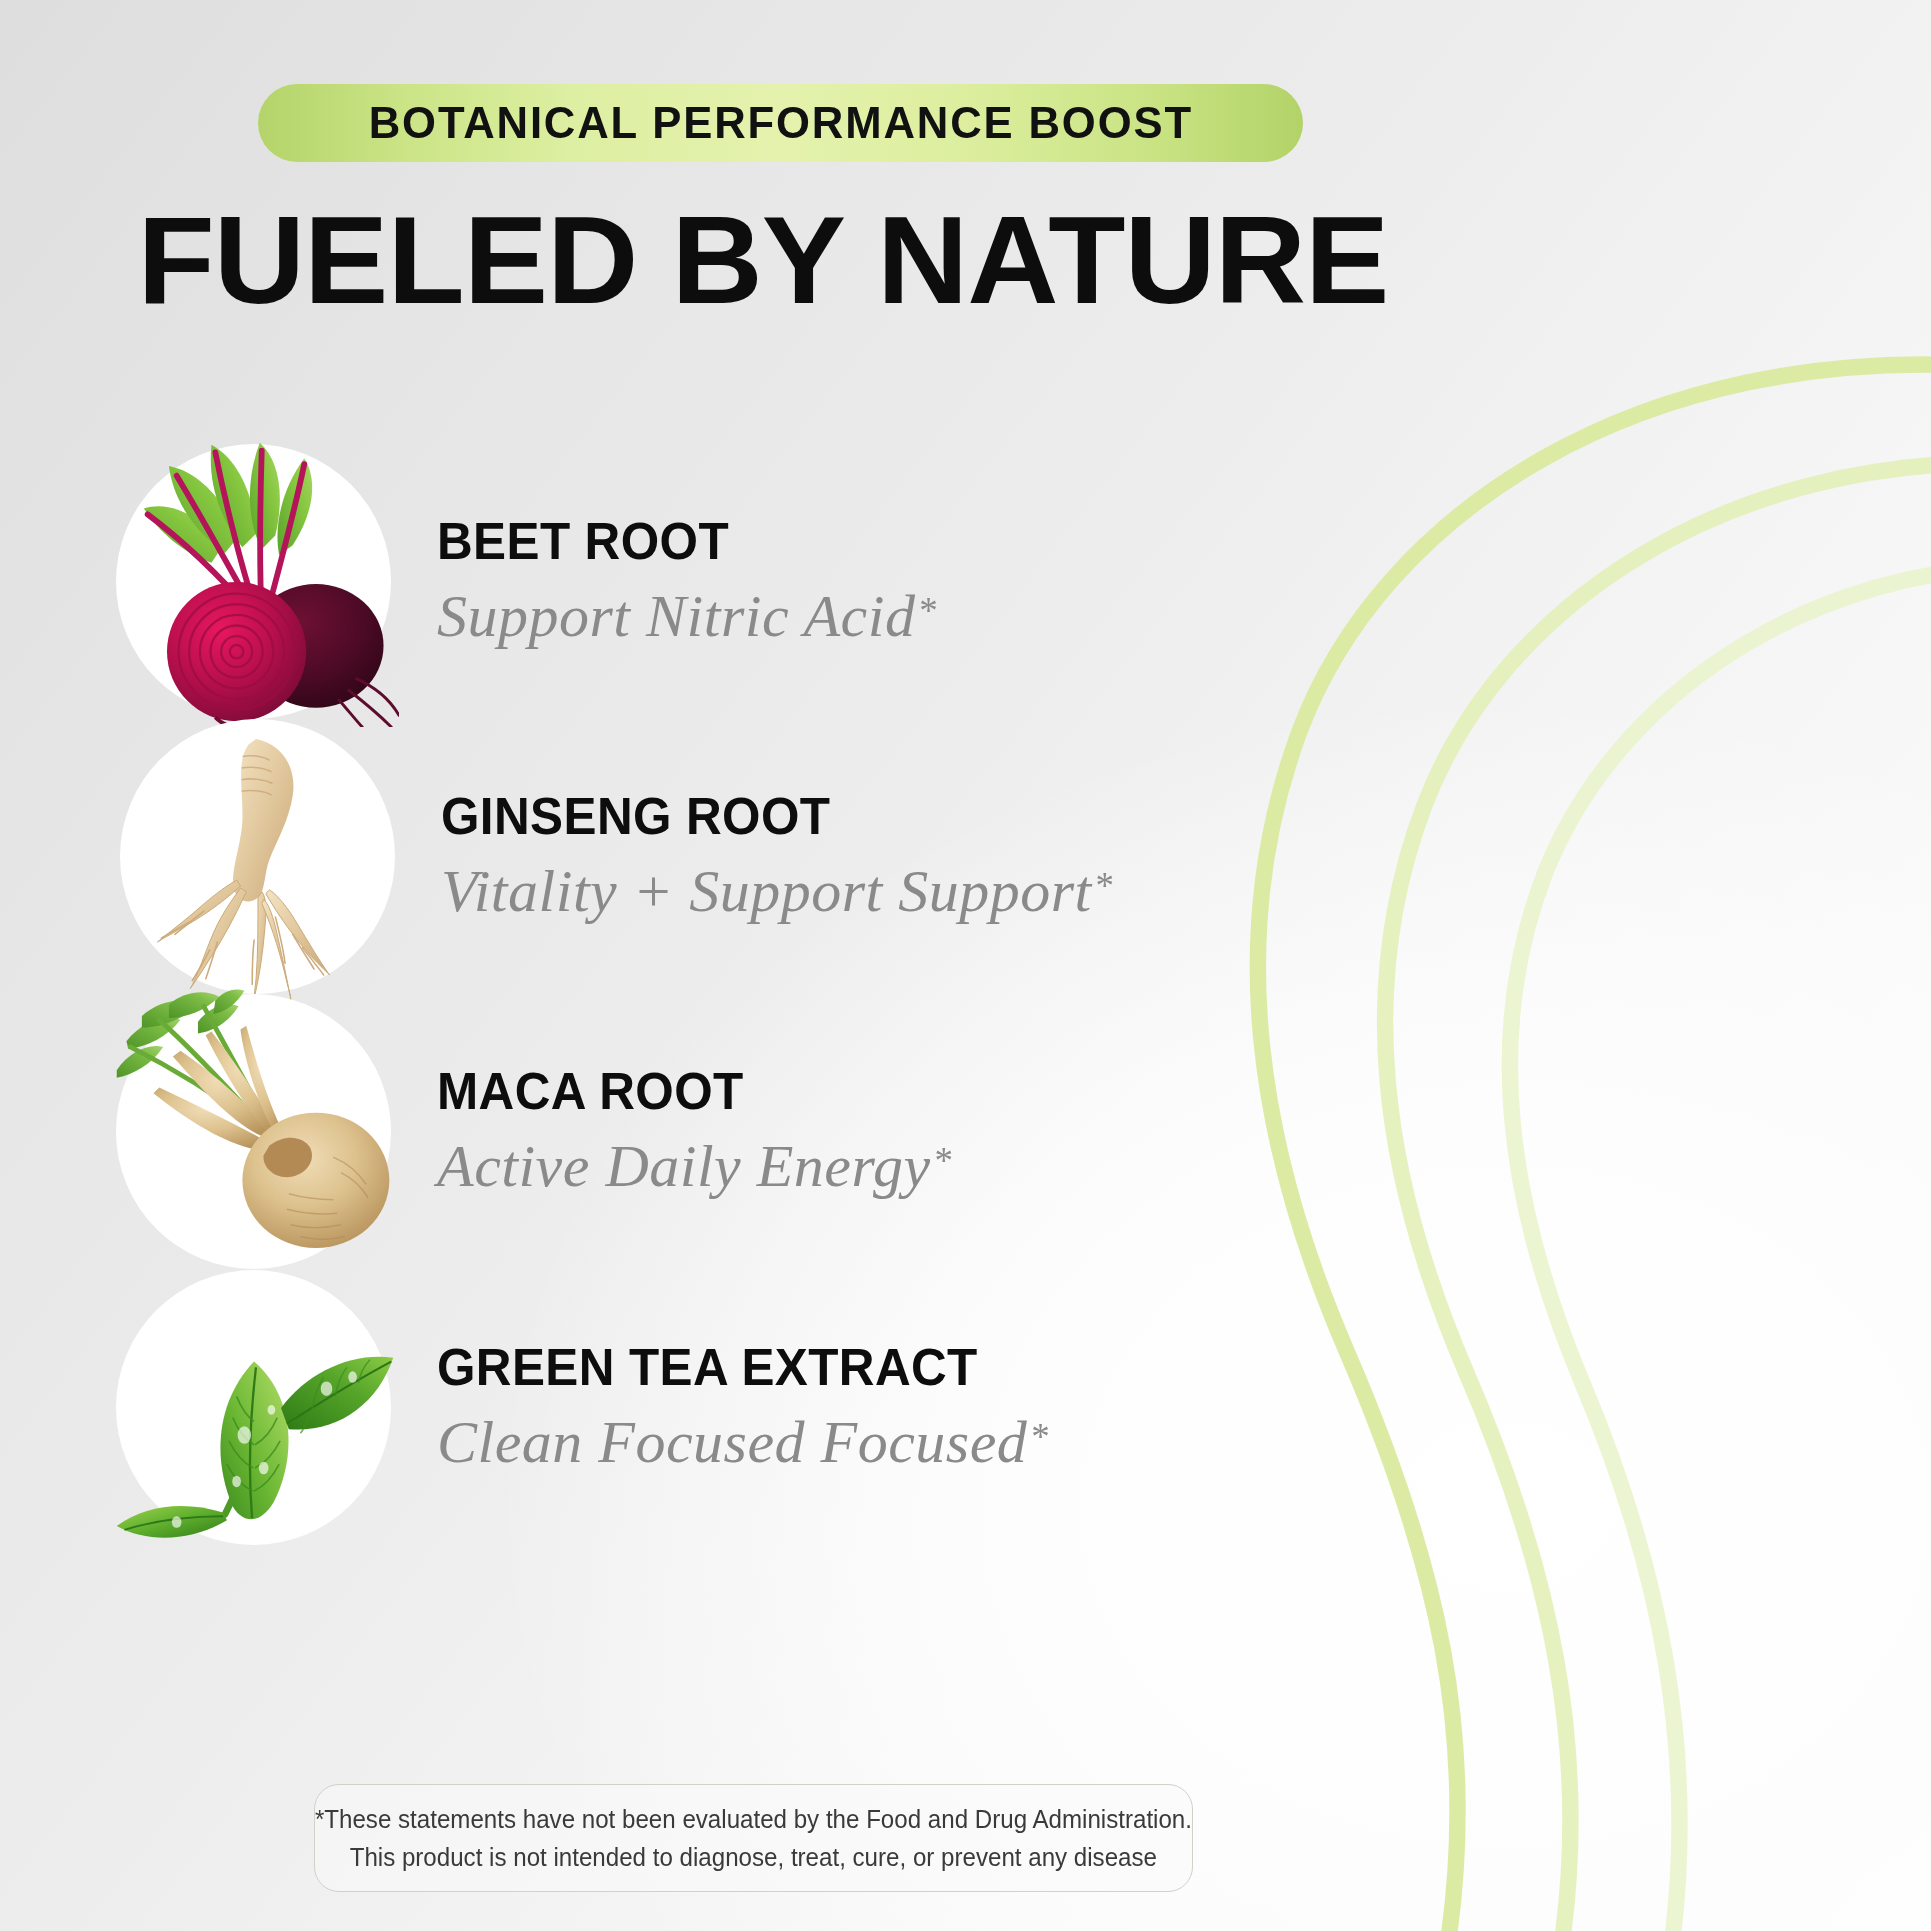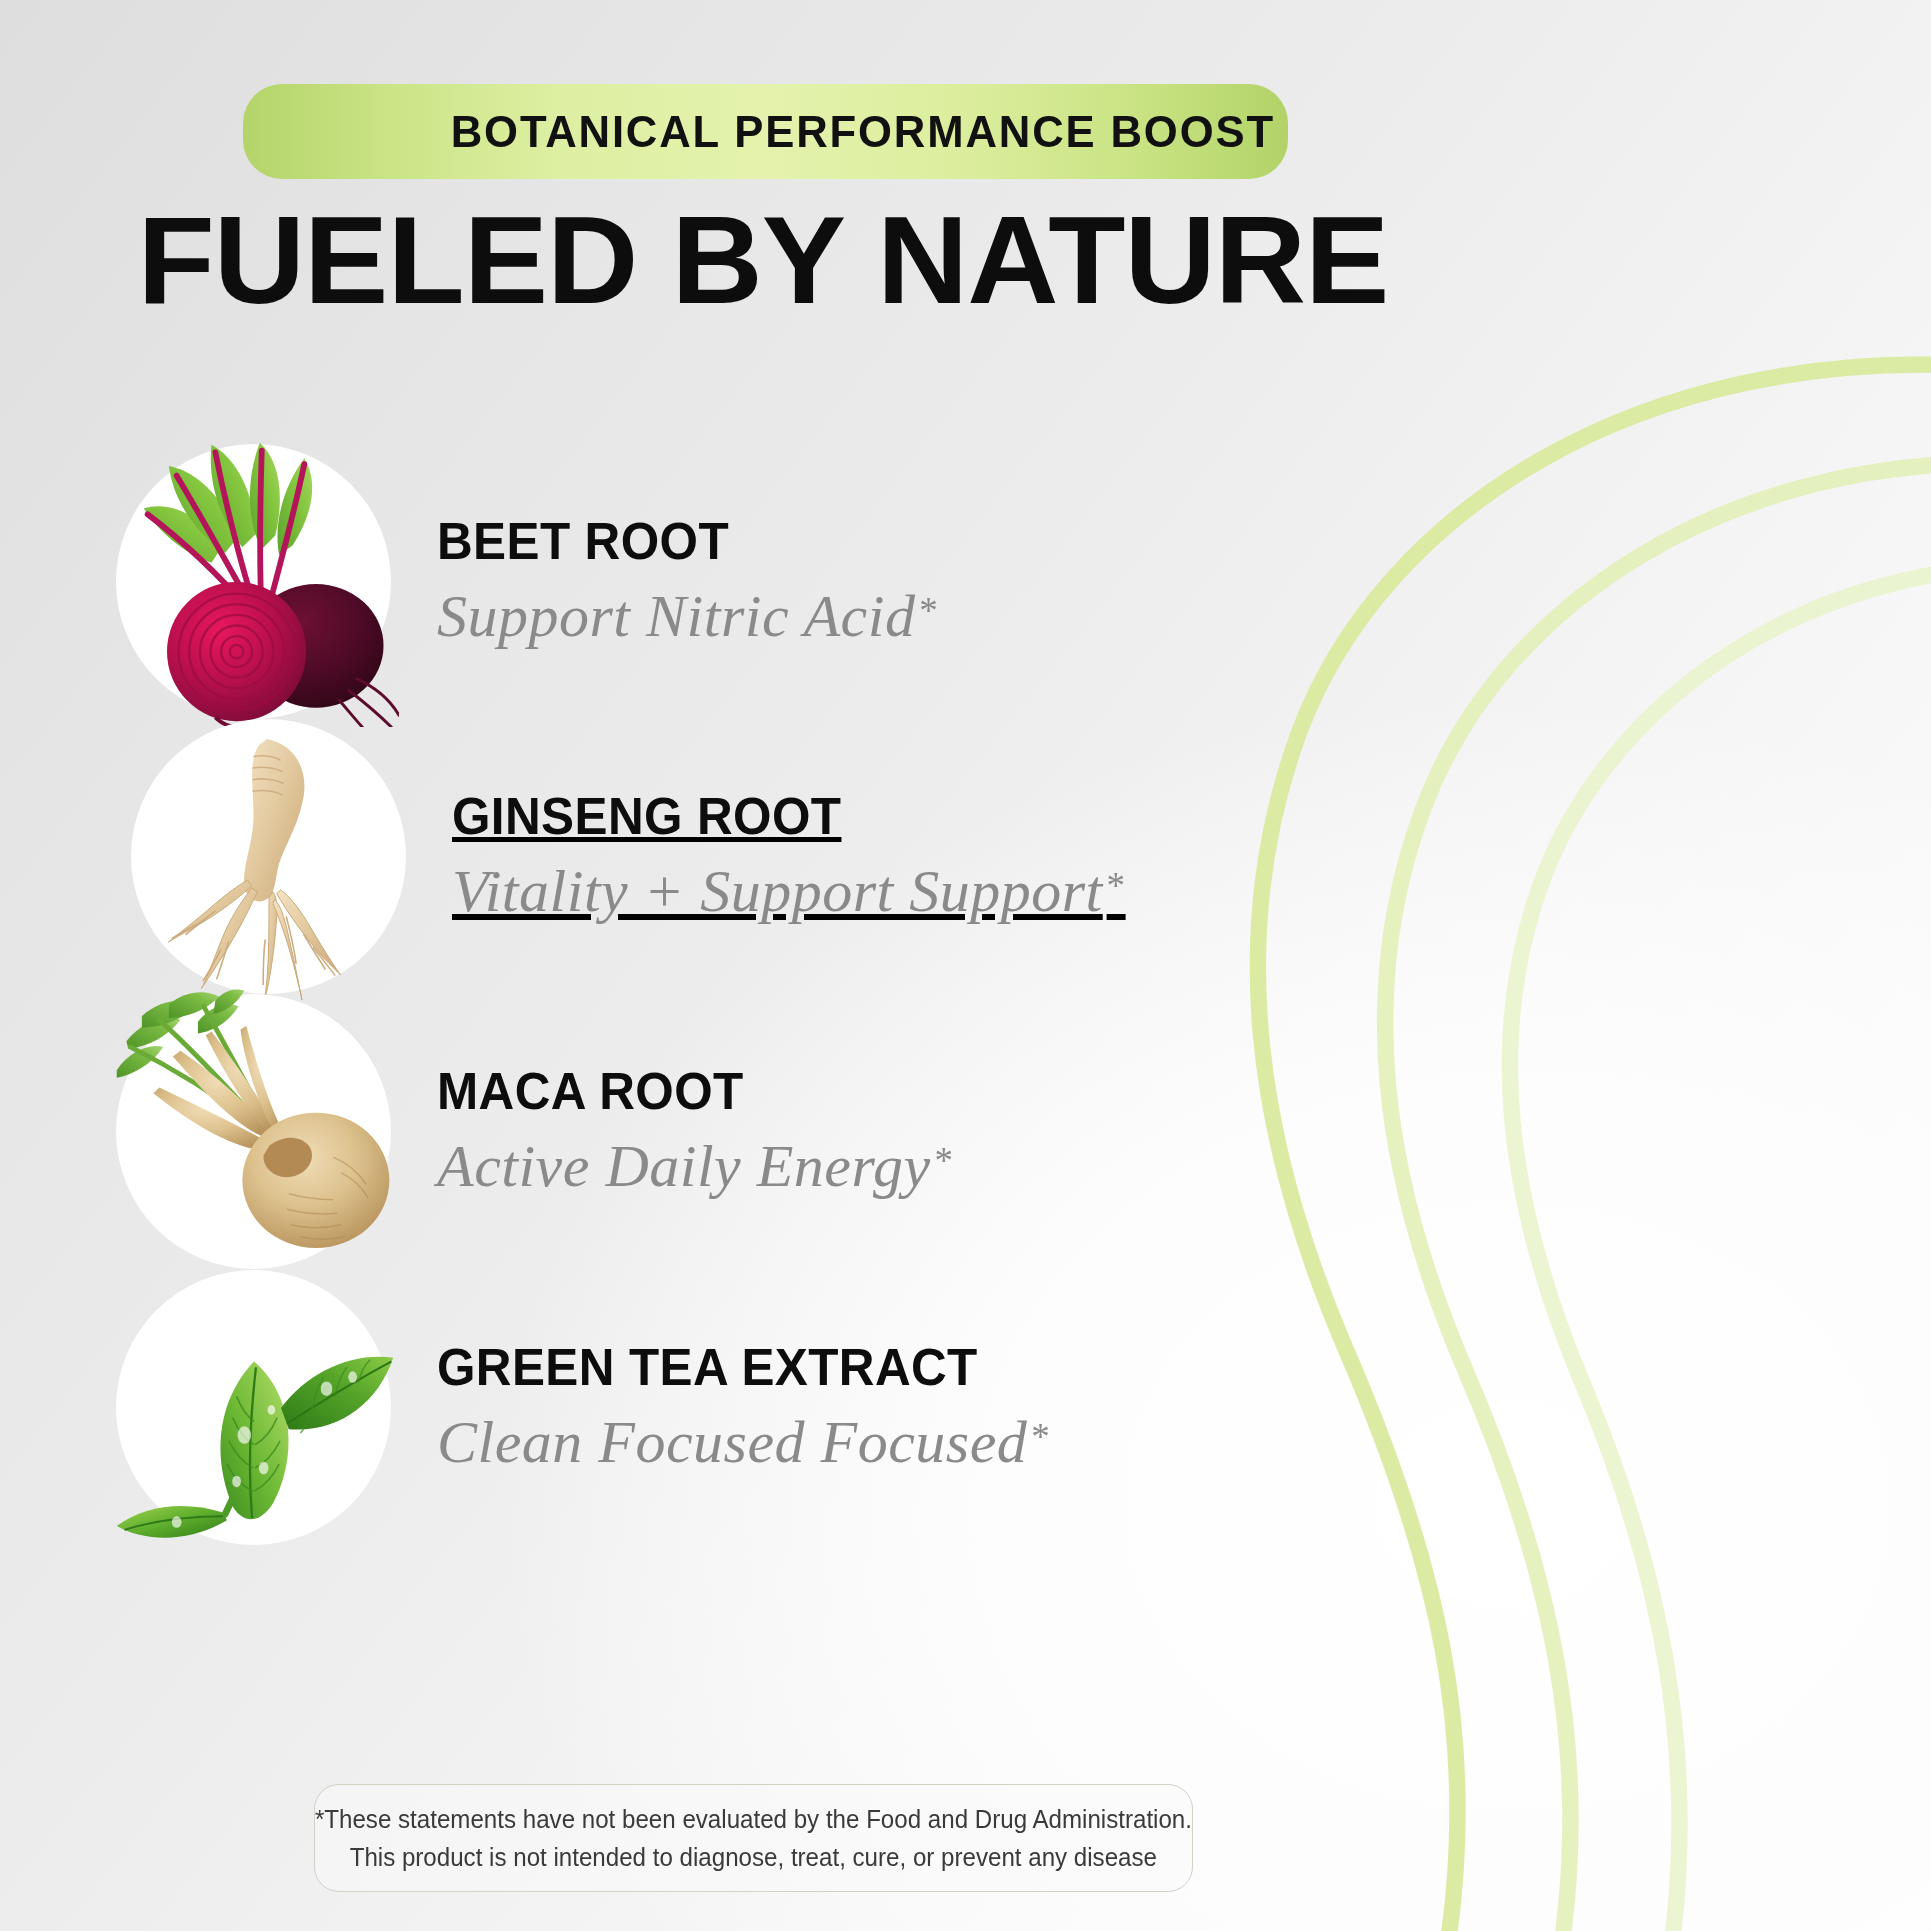--- a/index.html
+++ b/index.html
@@ -17,32 +17,32 @@
       linear-gradient(128deg, #dededf 0%, #e6e6e7 22%, #ececec 42%, #f4f4f4 62%, #fbfbfb 82%, #ffffff 100%);
     overflow:hidden;
   }
 
   
   .swirls { position:absolute; inset:0; pointer-events:none; }
 
   
   .banner {
     position:absolute;
-    left:243px; top:84px;
-    width:1045px; height:95px;
+    left:258px; top:84px;
+    width:1045px; height:78px;
     border-radius:39px;
     background:linear-gradient(90deg,
       #b4d46a 0%,
       #cbe486 14%,
       #ddefa2 30%,
       #e4f2ad 50%,
       #dcee9e 68%,
       #c9e383 86%,
       #b2d368 100%);
-    display:flex; align-items:center; justify-content:flex-end;
+    display:flex; align-items:center; justify-content:center;
   }
   .banner-text {
     font-family:"Liberation Sans", sans-serif;
     font-weight:700;
     font-size:45px;
     letter-spacing:1.9px;
     color:#111111;
     white-space:nowrap;
     transform:scaleX(0.97);
   }
@@ -203,21 +203,21 @@
         </svg>
       </div>
       <div class="ing-text">
         <div class="ing-name">BEET ROOT</div>
         <div class="ing-desc">
           <span>Support Nitric Acid</span><span class="star">*</span>
         </div>
       </div>
     </div>
 
-    <div class="ing" style="left:131px; top:719px;text-decoration:underline;">
+    <div class="ing" style="left:120px; top:719px;">
       <div class="badge">
         <svg width="290" height="290" viewBox="0 0 300 300">
           <defs>
             <linearGradient id="gin" x1="0" y1="0" x2="1" y2="1">
               <stop offset="0%" stop-color="#f3e3c4"></stop>
               <stop offset="45%" stop-color="#e3caa0"></stop>
               <stop offset="100%" stop-color="#c9a877"></stop>
             </linearGradient>
           </defs>
 

